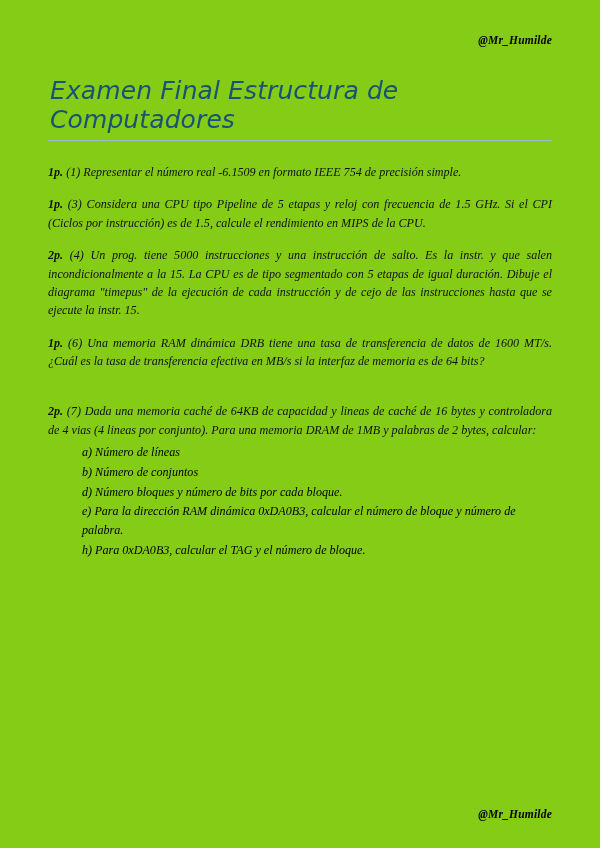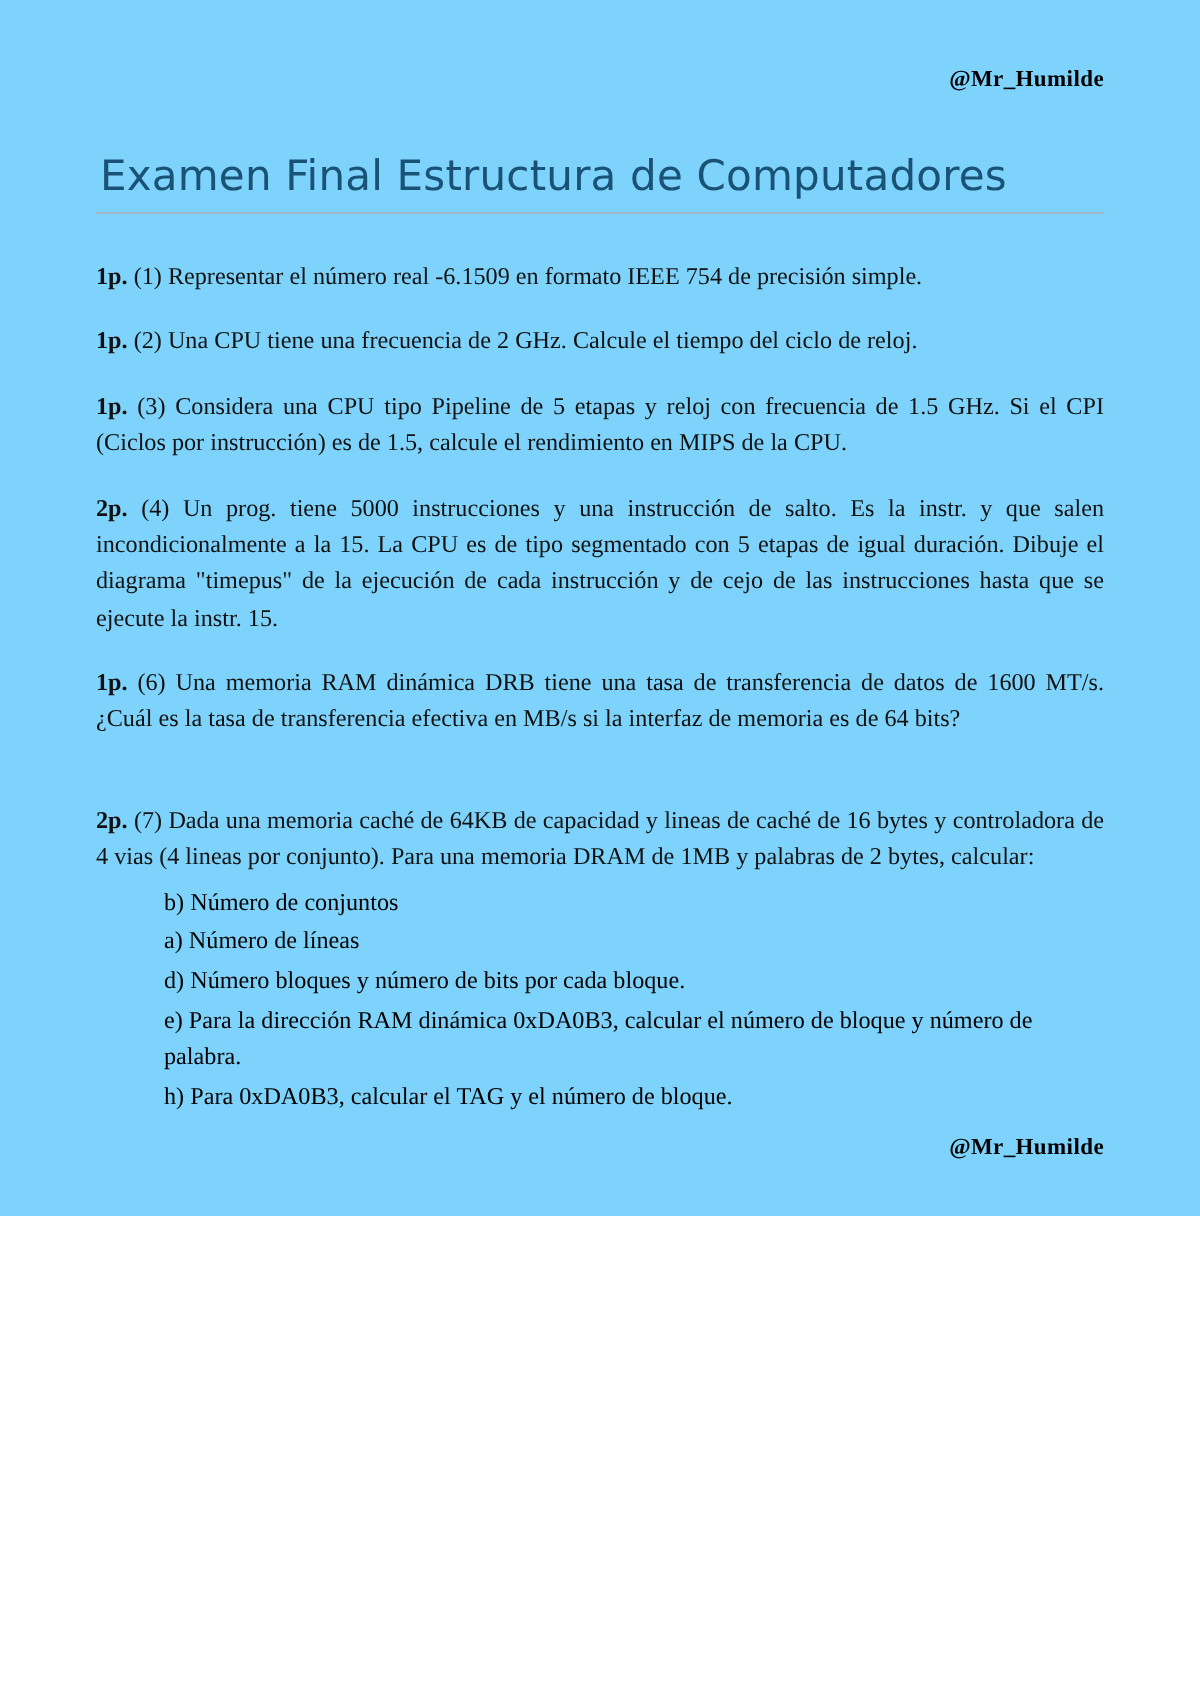--- a/index.html
+++ b/index.html
@@ -11,37 +11,38 @@
     width: 600px;
     height: 848px;
     font-family: "Liberation Serif", serif;
     color: #000000;
     position: relative;
     overflow: hidden;
   }
   .page {
     position: relative;
     width: 600px;
-    height: 608px;
+    height: 848px;
     box-sizing: border-box;
     padding: 34px 48px 30px 48px;
-    background: #7dd3fc;
+    background: #84cc16;
+    font-style: italic;
   }
   .header-handle {
     text-align: right;
     font-family: "Liberation Serif", serif;
     font-weight: bold;
     font-size: 11.5px;
     letter-spacing: 0.2px;
     color: #000;
     margin-bottom: 30px;
   }
   .doc-title {
     font-family: "DejaVu Sans", sans-serif;
-    font-size: 21px;
+    font-size: 25px;
     font-weight: 400;
     color: #1a5276;
     letter-spacing: 0.1px;
     margin: 0 0 6px 2px;
   }
   .title-rule {
     height: 1px;
     background: #9fb8cc;
     width: 100%;
     margin-bottom: 22px;
@@ -88,34 +89,33 @@
 
 <div class="page">
 
   <div class="header-handle">@Mr_Humilde</div>
 
   <h1 class="doc-title">Examen Final Estructura de Computadores</h1>
   <div class="title-rule"></div>
 
   <p class="q"><span class="pts">1p.</span> <span>(1) Representar el número real -6.1509 en formato IEEE 754 de precisión simple.</span></p>
 
-  <p class="q"><span class="pts">1p.</span> <span>(2) Una CPU tiene una frecuencia de 2 GHz. Calcule el tiempo del ciclo de reloj.</span></p>
 
   <p class="q"><span class="pts">1p.</span> <span>(3) Considera una CPU tipo Pipeline de 5 etapas y reloj con frecuencia de 1.5 GHz. Si el CPI (Ciclos por instrucción) es de 1.5, calcule el rendimiento en MIPS de la CPU.</span></p>
 
   <p class="q"><span class="pts">2p.</span> <span>(4) Un prog. tiene 5000 instrucciones y una instrucción de salto. Es la instr. y que salen incondicionalmente a la 15. La CPU es de tipo segmentado con 5 etapas de igual duración. Dibuje el diagrama "timepus" de la ejecución de cada instrucción y de cejo de las instrucciones hasta que se ejecute la instr. 15.</span></p>
 
 
   <p class="q"><span class="pts">1p.</span> <span>(6) Una memoria RAM dinámica DRB tiene una tasa de transferencia de datos de 1600 MT/s. ¿Cuál es la tasa de transferencia efectiva en MB/s si la interfaz de memoria es de 64 bits?</span></p>
 
   <div class="q-block">
     <p class="q"><span class="pts">2p.</span> <span>(7) Dada una memoria caché de 64KB de capacidad y lineas de caché de 16 bytes y controladora de 4 vias (4 lineas por conjunto). Para una memoria DRAM de 1MB y palabras de 2 bytes, calcular:</span></p>
     <ul class="sublist">
+      <li>a) Número de líneas</li>
       <li>b) Número de conjuntos</li>
-      <li>a) Número de líneas</li>
       <li>d) Número bloques y número de bits por cada bloque.</li>
       <li>e) Para la dirección RAM dinámica 0xDA0B3, calcular el número de bloque y número de palabra.</li>
       <li>h) Para 0xDA0B3, calcular el TAG y el número de bloque.</li>
     </ul>
   </div>
 
   <div class="footer-handle">@Mr_Humilde</div>
 
 </div>
 

